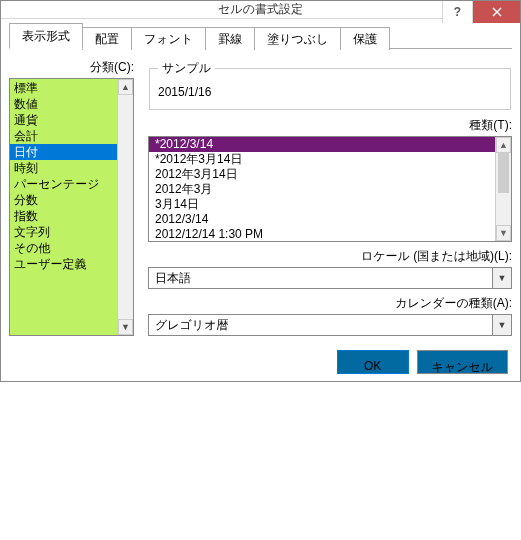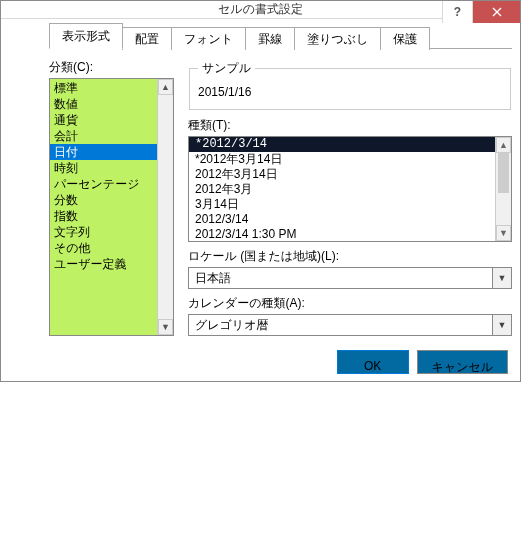--- a/index.html
+++ b/index.html
@@ -4,44 +4,44 @@
 <style>
 * { box-sizing: border-box; font-family: "Meiryo UI", "MS UI Gothic", sans-serif; font-size: 12px; }
 body { margin: 0; background: #fff; }
 .window { width: 521px; height: 382px; border: 1px solid #8a8a8a; background: #fff; display: flex; flex-direction: column; }
 .titlebar { height: 30px; background: #fff; border-bottom: 1px solid #d8d8d8; display: flex; align-items: center; justify-content: center; position: relative; }
 .titlebar-text { font-size: 12px; color: #333; }
 .titlebar-controls { position: absolute; right: 0; top: 0; display: flex; height: 22px; }
 .titlebar-btn { width: 30px; height: 22px; display: flex; align-items: center; justify-content: center; border-left: 1px solid #d8d8d8; background: #fff; cursor: pointer; }
 .titlebar-btn.help { color: #555; font-weight: bold; }
 .titlebar-btn.close { background: #c75050; color: #fff; width: 48px; }
-.body { flex: 1; padding: 6px 8px 8px 8px; display: flex; flex-direction: column; margin-left: 40px; }
+.body { flex: 1; padding: 6px 8px 8px 8px; display: flex; flex-direction: column; }
 .tabs { display: flex; border-bottom: 1px solid #aaa; height: 24px; align-items: flex-end; }
 .tab { padding: 4px 12px 3px; border: 1px solid #aaa; border-bottom: none; margin-right: -1px; background: #fff; cursor: pointer; position: relative; top: 1px; font-size: 12px; }
 .tab.active { background: #fff; border-bottom: 1px solid #fff; z-index: 1; }
 .tab:not(.active) { background: #fff; top: 2px; padding-top: 3px; padding-bottom: 2px; }
 .content { flex: 1; display: flex; flex-direction: column; padding-top: 10px; }
 .upper { display: flex; gap: 14px; flex: 1; }
 .left { width: 125px; display: flex; flex-direction: column; }
-.label { font-size: 12px; margin-bottom: 2px; }
+.label { font-size: 12px; margin-bottom: 2px; text-align: right; }
 .catlist { flex: 1; border: 1px solid #888; background: #bef264; padding: 1px 0; overflow: hidden; position: relative; }
 .catlist .item { padding: 0 4px; font-size: 12px; line-height: 16px; cursor: pointer; }
 .catlist .item.selected { background: #0078d7; color: #fff; }
 .cat-scrollbar { position: absolute; right: 0; top: 0; bottom: 0; width: 16px; background: #f0f0f0; border-left: 1px solid #ccc; }
 .cat-scrollbar .arrow { height: 16px; background: #f0f0f0; border: 1px solid #ccc; display:flex; align-items:center; justify-content:center; color:#555; font-size:9px; }
 .cat-scrollbar .arrow.up { position:absolute; top:0; left:0; right:0; }
 .cat-scrollbar .arrow.down { position:absolute; bottom:0; left:0; right:0; }
 .right { flex: 1; display: flex; flex-direction: column; gap: 6px; }
 .sample-box { border: 1px solid transparent; }
 .sample-box fieldset { border: 1px solid #ccc; padding: 6px 8px 8px; margin: 0; }
 .sample-box legend { padding: 0 4px; font-size: 12px; }
 .sample-value { font-size: 12px; padding: 2px 0; }
 .typelist { border: 1px solid #888; height: 106px; background: #fff; position: relative; overflow: hidden; }
 .typelist .item { padding: 0 6px; font-size: 12px; line-height: 15px; cursor: pointer; }
-.typelist .item.selected { background: #0f172a; color: #fff; font-family: Liberation Mono, monospace; }
+.typelist .item.selected { background: #701a75; color: #fff; }
 .typelist .scrollbar { position: absolute; right: 0; top: 0; bottom: 0; width: 16px; background: #f0f0f0; border-left: 1px solid #ccc; }
 .typelist .scrollbar .arrow { height: 16px; display:flex; align-items:center; justify-content:center; color:#666; font-size:9px; position:absolute; left:0; right:0; border:1px solid #ccc; background:#f0f0f0; }
 .typelist .scrollbar .arrow.up { top:0; }
 .typelist .scrollbar .arrow.down { bottom:0; }
 .typelist .scrollbar .thumb { position:absolute; top:16px; left:2px; right:2px; height: 40px; background:#cdcdcd; }
 .combo { display:flex; }
 .combo .field { flex:1; border:1px solid #888; border-right:none; padding:2px 6px; height:22px; background:#fff; font-size:12px; }
 .combo .btn { width:20px; height:22px; border:1px solid #888; background:#f0f0f0; display:flex; align-items:center; justify-content:center; cursor:pointer; color:#444; font-size:9px; }
 .desc { font-size: 12px; line-height: 1.5; padding: 12px 2px 0; }
 .buttons { display:flex; justify-content:flex-end; gap:8px; padding: 14px 4px 6px; }
@@ -104,21 +104,21 @@
           </div>
           <div>
             <div class="label">種類(T):</div>
             <div class="typelist" id="typelist">
               <div class="item selected">*2012/3/14</div>
                 <div class="item">*2012年3月14日</div>
                 <div class="item">2012年3月14日</div>
                 <div class="item">2012年3月</div>
                 <div class="item">3月14日</div>
                 <div class="item">2012/3/14</div>
-                <div class="item">2012/3/14 1:30 PM</div>
+                <div class="item">2012/12/14 1:30 PM</div>
                 <div class="scrollbar">
                 <div class="arrow up">▲</div>
                 <div class="thumb"></div>
                 <div class="arrow down">▼</div>
               </div>
             </div>
           </div>
           <div>
             <div class="label">ロケール (国または地域)(L):</div>
             <div class="combo">

